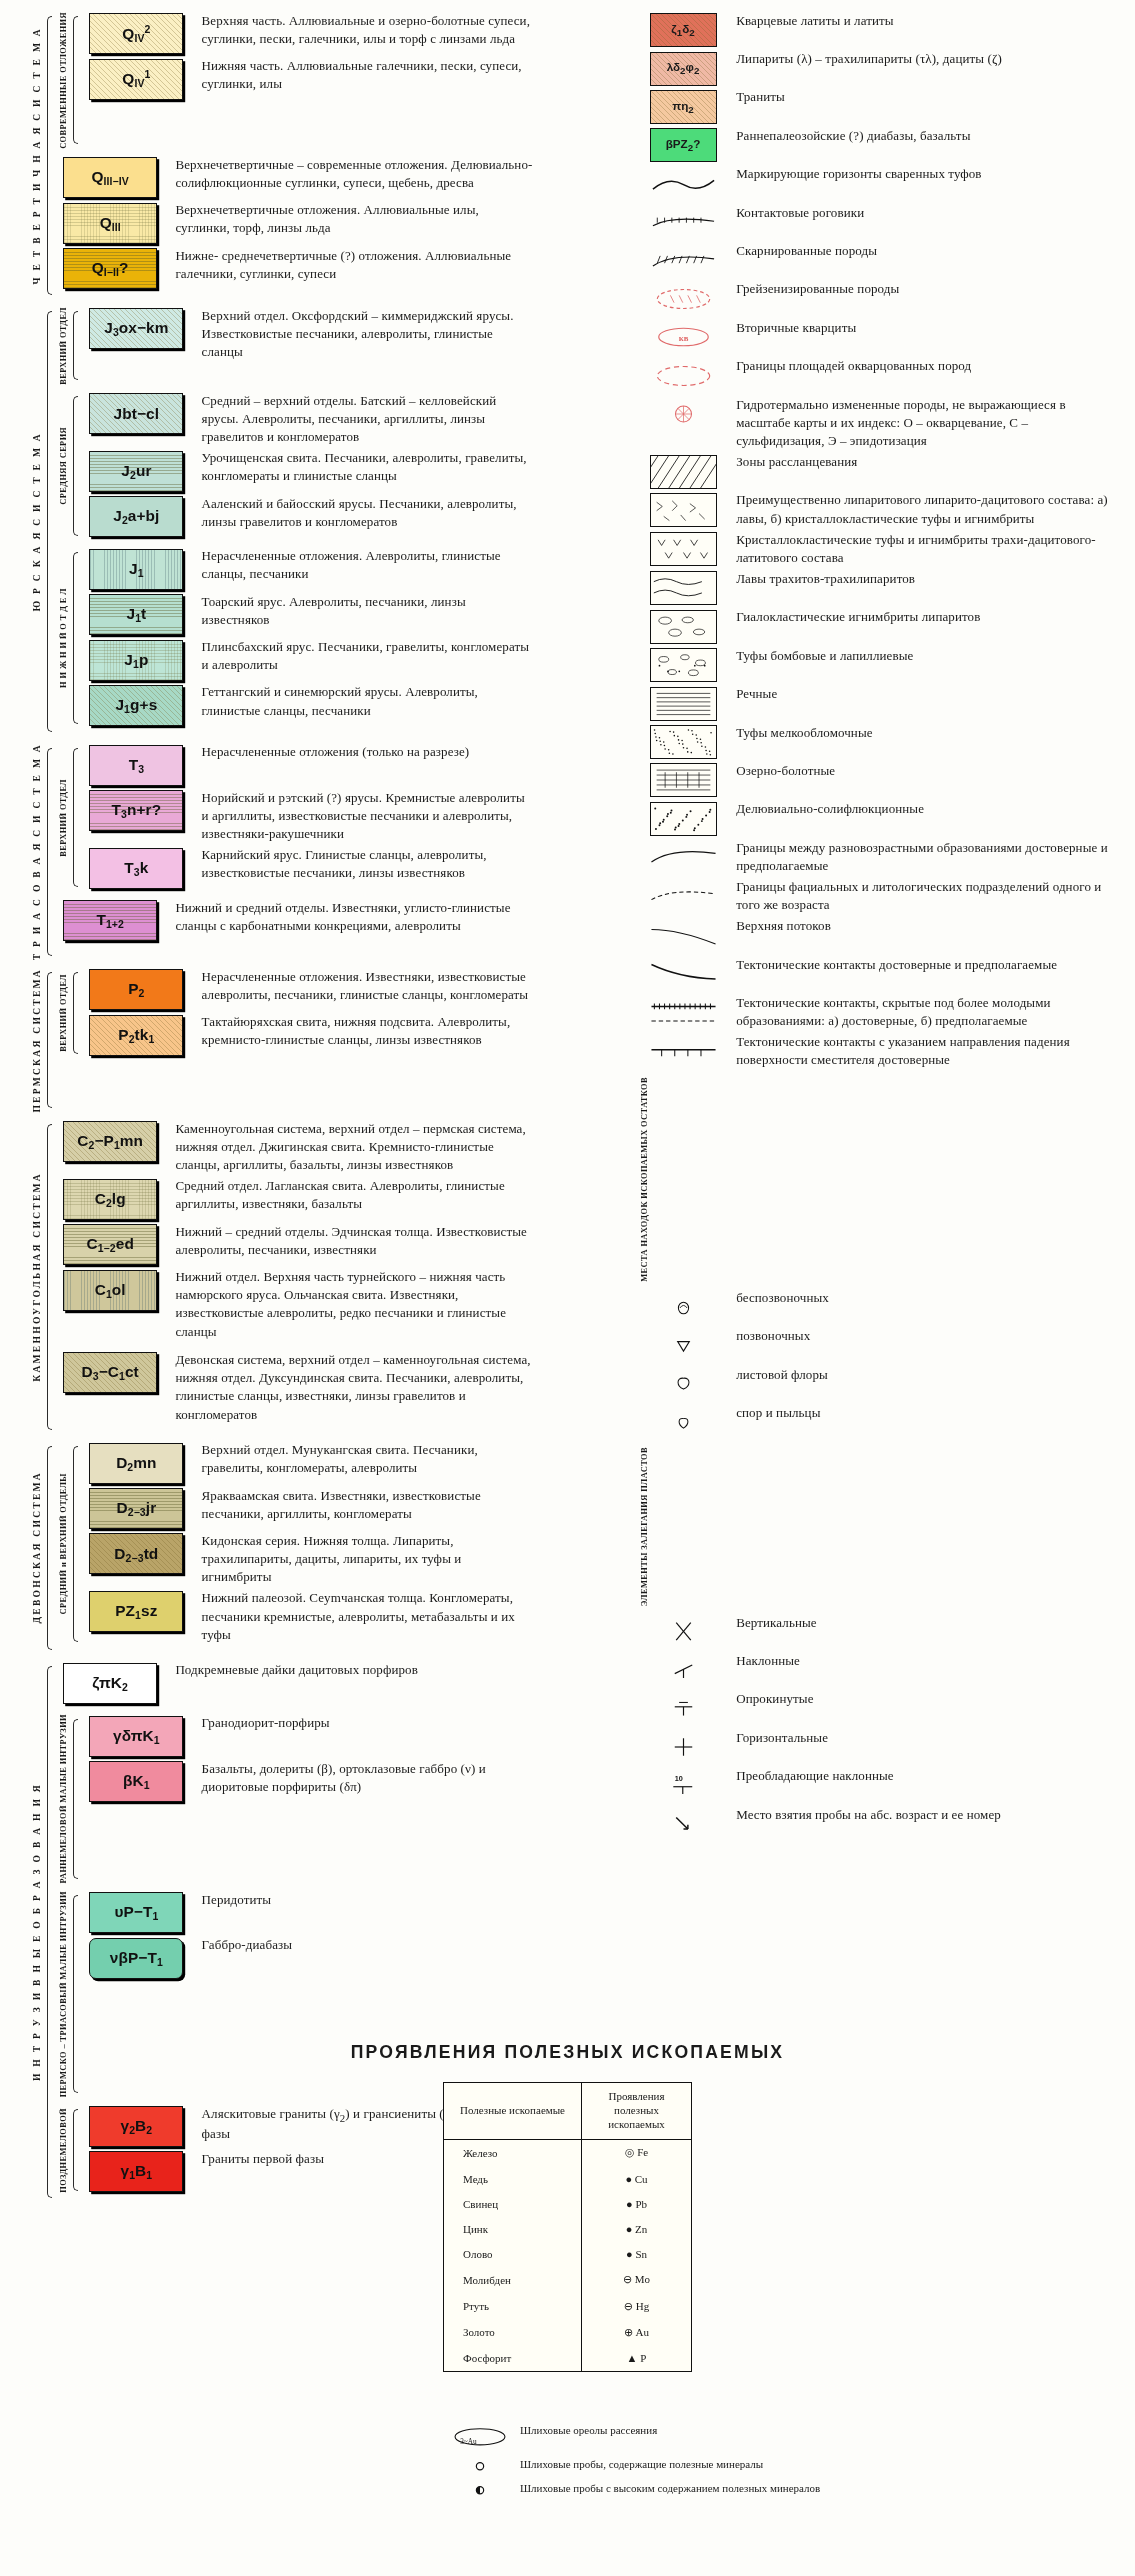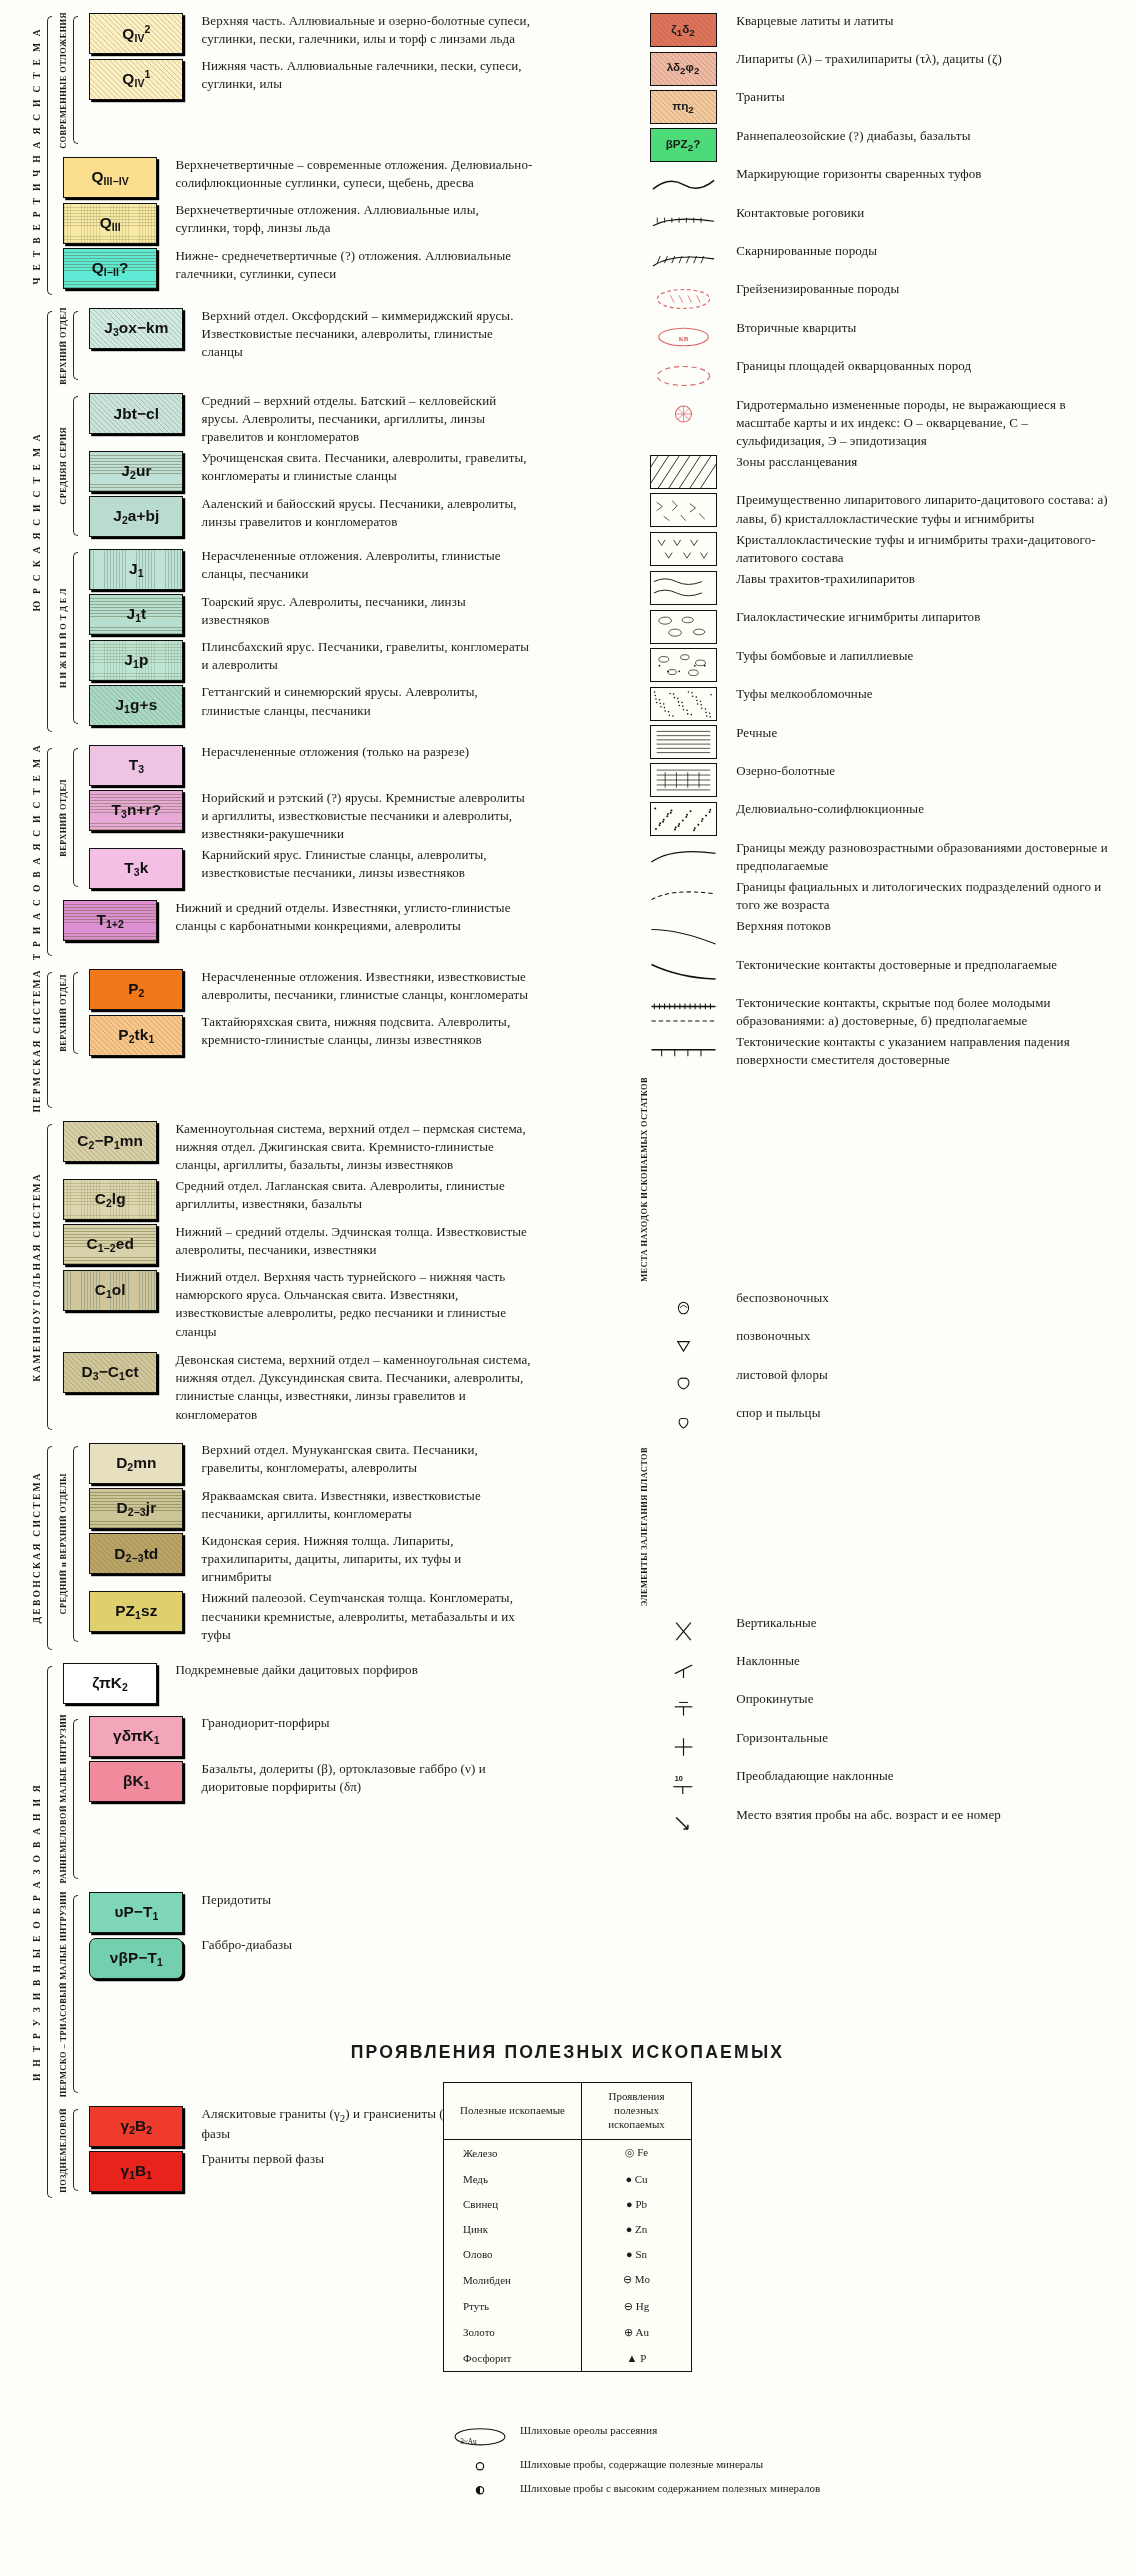--- a/index.html
+++ b/index.html
@@ -162,21 +162,21 @@
                   <div class="swatch h-cross" style="background: rgb(249, 233, 166);">
                     <span class="code">Q<sub>III</sub></span>
                   </div>
                 </div>
                 <div class="desc-cell">
                   <div class="desc">Верхнечетвертичные отложения. Аллювиальные илы, суглинки, торф, линзы льда</div>
                 </div>
               </div>
               <div class="row">
                 <div class="swatch-cell">
-                  <div class="swatch h-horiz" style="background: #5eead4;">
+                  <div class="swatch h-horiz" style="background: #eab308;">
                     <span class="code">Q<sub>I−II</sub>?</span>
                   </div>
                 </div>
                 <div class="desc-cell">
                   <div class="desc">Нижне- среднечетвертичные (?) отложения. Аллювиальные галечники, суглинки, супеси</div>
                 </div>
               </div>
             </div>
           </div>
         </div>
@@ -899,20 +899,40 @@
                 <circle cx="40" cy="32" r="1.2"></circle>
                 <circle cx="62" cy="24" r="1.2"></circle>
                 <circle cx="24" cy="32" r="1.2"></circle>
                 <circle cx="76" cy="24" r="1.2"></circle>
               </g>
             </svg>
           </div>
         </div>
         <div class="desc-cell">
           <div class="desc">Туфы бомбовые и лапиллиевые</div>
+        </div>
+      </div>
+      <div class="row">
+        <div class="sym-cell">
+          <div class="sym">
+            <svg xmlns="http://www.w3.org/2000/svg" viewBox="0 0 92 46" width="67" height="34">
+              <rect x="0" y="0" width="92" height="46" fill="#fffef7"></rect>
+              <g stroke="#111" stroke-width="1">
+                <line x1="8" y1="8" x2="84" y2="8"></line>
+                <line x1="8" y1="14" x2="84" y2="14"></line>
+                <line x1="8" y1="20" x2="84" y2="20"></line>
+                <line x1="8" y1="26" x2="84" y2="26"></line>
+                <line x1="8" y1="32" x2="84" y2="32"></line>
+                <line x1="8" y1="38" x2="84" y2="38"></line>
+              </g>
+            </svg>
+          </div>
+        </div>
+        <div class="desc-cell">
+          <div class="desc">Речные</div>
         </div>
       </div>
       <div class="row">
         <div class="sym-cell">
           <div class="sym">
             <svg xmlns="http://www.w3.org/2000/svg" viewBox="0 0 92 46" width="67" height="34">
               <rect x="0" y="0" width="92" height="46" fill="#fffef7"></rect>
               <g fill="#111">
                 <circle cx="5" cy="6" r="1.1"></circle>
                 <circle cx="18" cy="23" r="1.1"></circle>
@@ -953,40 +973,20 @@
                 <circle cx="53" cy="6" r="1.1"></circle>
                 <circle cx="66" cy="23" r="1.1"></circle>
                 <circle cx="79" cy="40" r="1.1"></circle>
                 <circle cx="8" cy="21" r="1.1"></circle>
               </g>
             </svg>
           </div>
         </div>
         <div class="desc-cell">
           <div class="desc">Туфы мелкообломочные</div>
-        </div>
-      </div>
-      <div class="row">
-        <div class="sym-cell">
-          <div class="sym">
-            <svg xmlns="http://www.w3.org/2000/svg" viewBox="0 0 92 46" width="67" height="34">
-              <rect x="0" y="0" width="92" height="46" fill="#fffef7"></rect>
-              <g stroke="#111" stroke-width="1">
-                <line x1="8" y1="8" x2="84" y2="8"></line>
-                <line x1="8" y1="14" x2="84" y2="14"></line>
-                <line x1="8" y1="20" x2="84" y2="20"></line>
-                <line x1="8" y1="26" x2="84" y2="26"></line>
-                <line x1="8" y1="32" x2="84" y2="32"></line>
-                <line x1="8" y1="38" x2="84" y2="38"></line>
-              </g>
-            </svg>
-          </div>
-        </div>
-        <div class="desc-cell">
-          <div class="desc">Речные</div>
         </div>
       </div>
       <div class="row">
         <div class="sym-cell">
           <div class="sym">
             <svg xmlns="http://www.w3.org/2000/svg" viewBox="0 0 92 46" width="67" height="34">
               <rect x="0" y="0" width="92" height="46" fill="#fffef7"></rect>
               <g stroke="#111" stroke-width="1">
                 <line x1="8" y1="9" x2="84" y2="9"></line>
                 <line x1="8" y1="16" x2="84" y2="16"></line>

